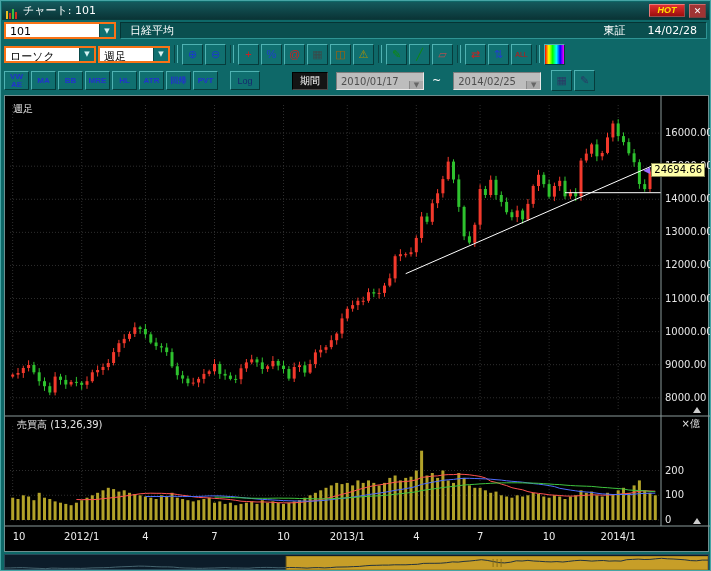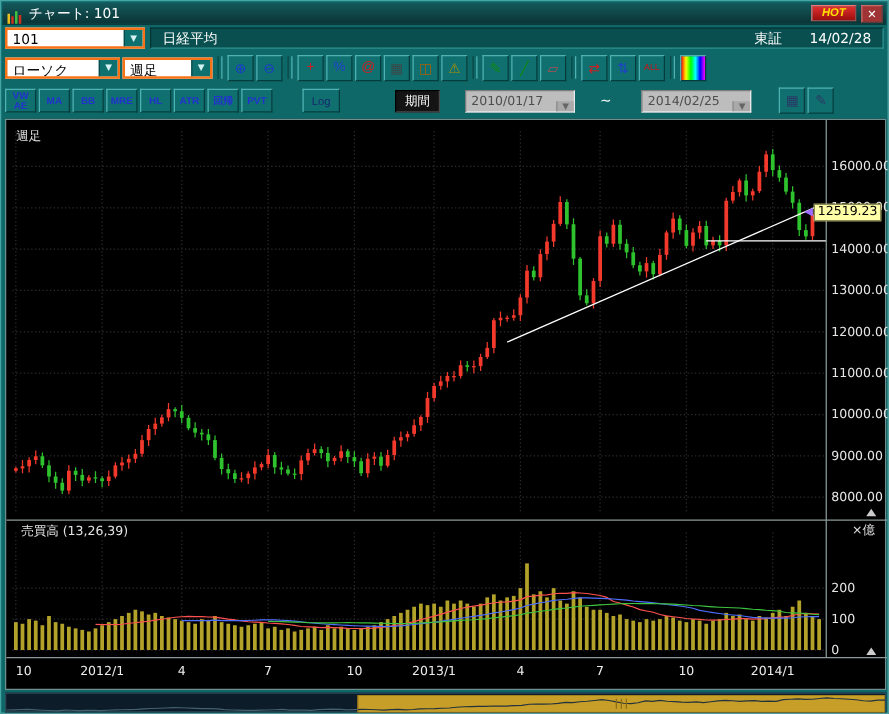--- a/index.html
+++ b/index.html
@@ -12,21 +12,21 @@
   .closebtn{width:17px;height:14px;background:#a03434;color:#fff;font-size:9px;border:1px outset #c96a6a;cursor:pointer;line-height:10px}
   .row2{position:absolute;left:1px;top:19px;width:707px;height:21px;display:flex;align-items:center;padding:1px 2px;gap:4px}
   .combo{display:flex;align-items:stretch;background:#fff;border:2px solid #f97316;height:17px;font-size:11px}
   .combo .val{padding:1px 4px;flex:1;color:#000;white-space:nowrap;overflow:hidden}
   .combo .dd{width:15px;background:#0f7070;color:#d5f2f2;font-size:7px;display:flex;align-items:center;justify-content:center;border-left:1px solid #0a4a4a}
   .code-combo{width:112px}
   .type-combo{width:92px}
   .period-combo{width:72px}
   .name-panel{flex:1;height:17px;background:#0a4f4f;border:1px solid;border-color:#053434 #2f9494 #2f9494 #053434;display:flex;align-items:center;padding:0 9px;color:#fff;font-size:11px;gap:22px}
   .row3{position:absolute;left:1px;top:40px;width:707px;height:26px;display:flex;align-items:center;padding:2px 2px;gap:2px}
-  .row4{position:absolute;left:1px;top:66px;width:707px;height:27px;display:flex;align-items:center;padding:2px 2px;gap:16px}
+  .row4{position:absolute;left:1px;top:66px;width:707px;height:27px;display:flex;align-items:center;padding:2px 2px;gap:4px}
   .btnbar{display:flex;align-items:center;gap:2px}
   .tbtn{height:21px;min-width:21px;background:#107070;border:1px solid;border-color:#4fb2b2 #063c3c #063c3c #4fb2b2;font-size:11px;display:flex;align-items:center;justify-content:center;cursor:pointer;padding:0 2px}
   .ibtn{height:19px;min-width:25px;background:#107070;border:1px solid;border-color:#4fb2b2 #063c3c #063c3c #4fb2b2;font-size:8px;font-weight:bold;color:#2233cc;white-space:pre-line;line-height:8px;display:flex;align-items:center;justify-content:center;cursor:pointer;padding:0 2px;text-align:center}
   .sep{width:4px;height:18px;border-left:1px solid #0a4444;border-right:1px solid #4fb2b2;margin:0 2px}
   .kikan{height:18px;padding:0 7px;background:#141414;color:#fff;font-size:10px;border:1px solid;border-color:#000 #4a4a4a #4a4a4a #000;display:flex;align-items:center;cursor:pointer;margin-left:28px}
   .date-combo{display:flex;align-items:flex-end;height:18px;width:88px;background:#bdbdbd;border:1px solid;border-color:#7d7d7d #e8e8e8 #e8e8e8 #7d7d7d;font-size:10px;color:#4e4e4e;cursor:pointer;margin-left:4px}
   .date-combo .val{padding:2px 4px;flex:1;white-space:nowrap}
   .date-combo .dd{width:14px;background:#a9a9a9;color:#666;font-size:7px;display:flex;align-items:center;justify-content:center;border-left:1px solid #8a8a8a}
   .tilde{color:#fff;font-size:11px;margin:0 4px}
   .logbtn{height:19px;min-width:30px;background:#107070;border:1px solid;border-color:#4fb2b2 #063c3c #063c3c #4fb2b2;font-size:9px;font-weight:normal;color:#15286e;display:flex;align-items:center;justify-content:center;cursor:pointer;margin-left:8px}
@@ -565,21 +565,21 @@
         <line x1="400.7" y1="177.7" x2="650.3" y2="68.5" stroke="#ffffff" stroke-width="1"></line>
         <line x1="560.0" y1="96.7" x2="655.7" y2="96.7" stroke="#ffffff" stroke-width="1"></line>
         <polygon points="688,317 692,311 696,317" fill="#cccccc"></polygon>
         <polygon points="688,428 692,422 696,428" fill="#cccccc"></polygon>
       </svg>
     <span class="pane-label" style="left:8px;top:6px">週足</span>
     <span class="pane-label" style="left:12px;top:322px">売買高 (13,26,39)</span>
     <span class="pane-label" style="right:8px;top:321px">×億</span>
     <div class="price-tag" id="price-tag" style="top: 67.4576px;">
       <span class="arrow">◀</span>
-      <span class="val">12519.23</span>
+      <span class="val">24694.66</span>
     </div>
   </div>
 
   <div class="navigator">
     <svg id="nav-svg" width="703" height="14">
         <polyline points="0.0,12.0 5.8,11.9 11.6,11.7 17.4,11.6 23.2,11.9 29.0,12.2 34.9,12.4 40.7,12.7 46.5,12.1 52.3,12.2 58.1,12.4 63.9,12.3 69.7,12.3 75.5,12.4 81.3,12.2 87.1,11.9 93.0,11.8 98.8,11.7 104.6,11.5 110.4,11.1 116.2,10.8 122.0,10.6 127.8,10.4 133.6,10.1 139.4,10.2 145.2,10.4 151.1,10.7 156.9,10.9 162.7,10.9 168.5,11.1 174.3,11.7 180.1,12.0 185.9,12.1 191.7,12.3 197.5,12.3 203.3,12.1 209.2,12.0 215.0,11.8 220.8,11.6 226.6,12.0 232.4,12.0 238.2,12.1 244.0,12.2 249.8,11.7 255.6,11.5 261.4,11.4 267.3,11.5 273.1,11.8 278.9,11.7 284.7,11.5 290.5,11.6 296.3,11.8 302.1,12.1 307.9,11.7 313.7,11.6 319.5,11.9 325.4,11.6 331.2,11.1 337.0,11.0 342.8,10.9 348.6,10.6 354.4,10.4 360.2,9.8 366.0,9.4 371.8,9.3 377.6,9.1 383.5,9.1 389.3,8.8 395.1,8.8 400.9,8.8 406.7,8.5 412.5,8.3 418.3,7.4 424.1,7.3 429.9,7.3 435.7,7.2 441.6,6.7 447.4,5.9 453.2,6.1 459.0,5.4 464.8,5.0 470.6,4.4 476.4,3.7 482.2,4.4 488.0,5.5 493.8,6.6 499.7,6.9 505.5,6.2 511.3,4.8 517.1,5.0 522.9,4.4 528.7,5.0 534.5,5.3 540.3,5.7 546.1,5.9 551.9,5.6 557.8,6.0 563.6,5.4 569.4,4.7 575.2,4.3 581.0,4.6 586.8,5.1 592.6,4.7 598.4,4.5 604.2,5.1 610.0,4.9 615.9,5.1 621.7,3.7 627.5,3.4 633.3,3.1 639.1,3.5 644.9,3.4 650.7,2.8 656.5,2.3 662.3,2.8 668.1,3.0 674.0,3.4 679.8,3.8 685.6,4.6 691.4,4.8 697.2,4.1 703.0,4.1" fill="none" stroke="#44636e" stroke-width="1"></polyline>
         <rect x="281.2" y="0" width="421.8" height="14" fill="#c79e28" stroke="#8f7118"></rect>
         <clipPath id="navsel">
           <rect x="281.2" y="0" width="421.8" height="14"></rect>
         </clipPath>

